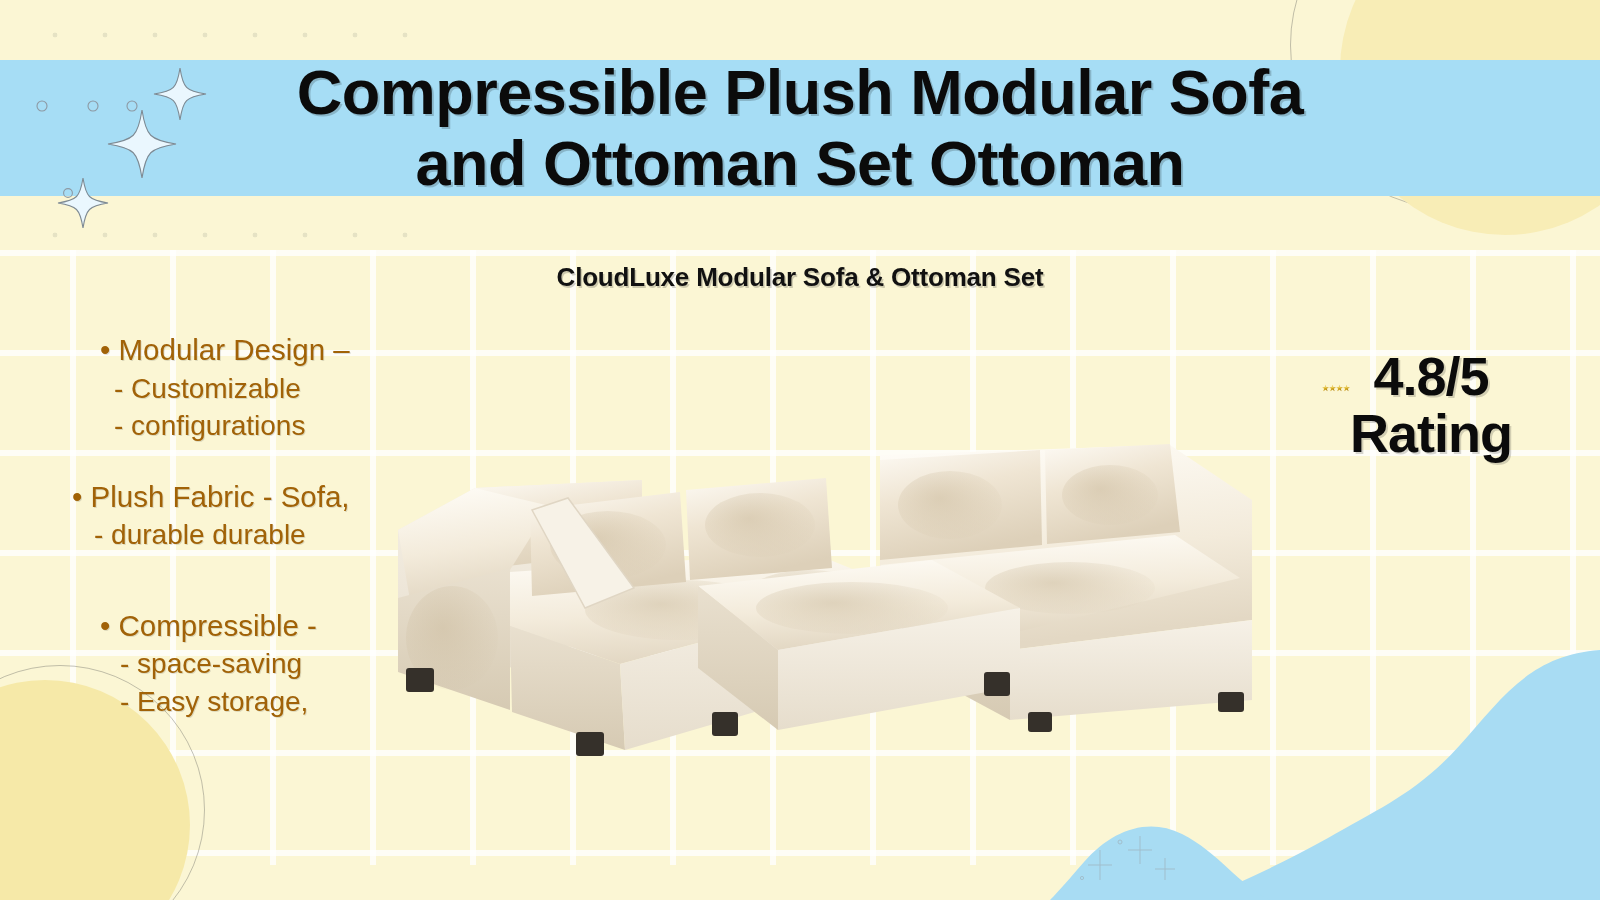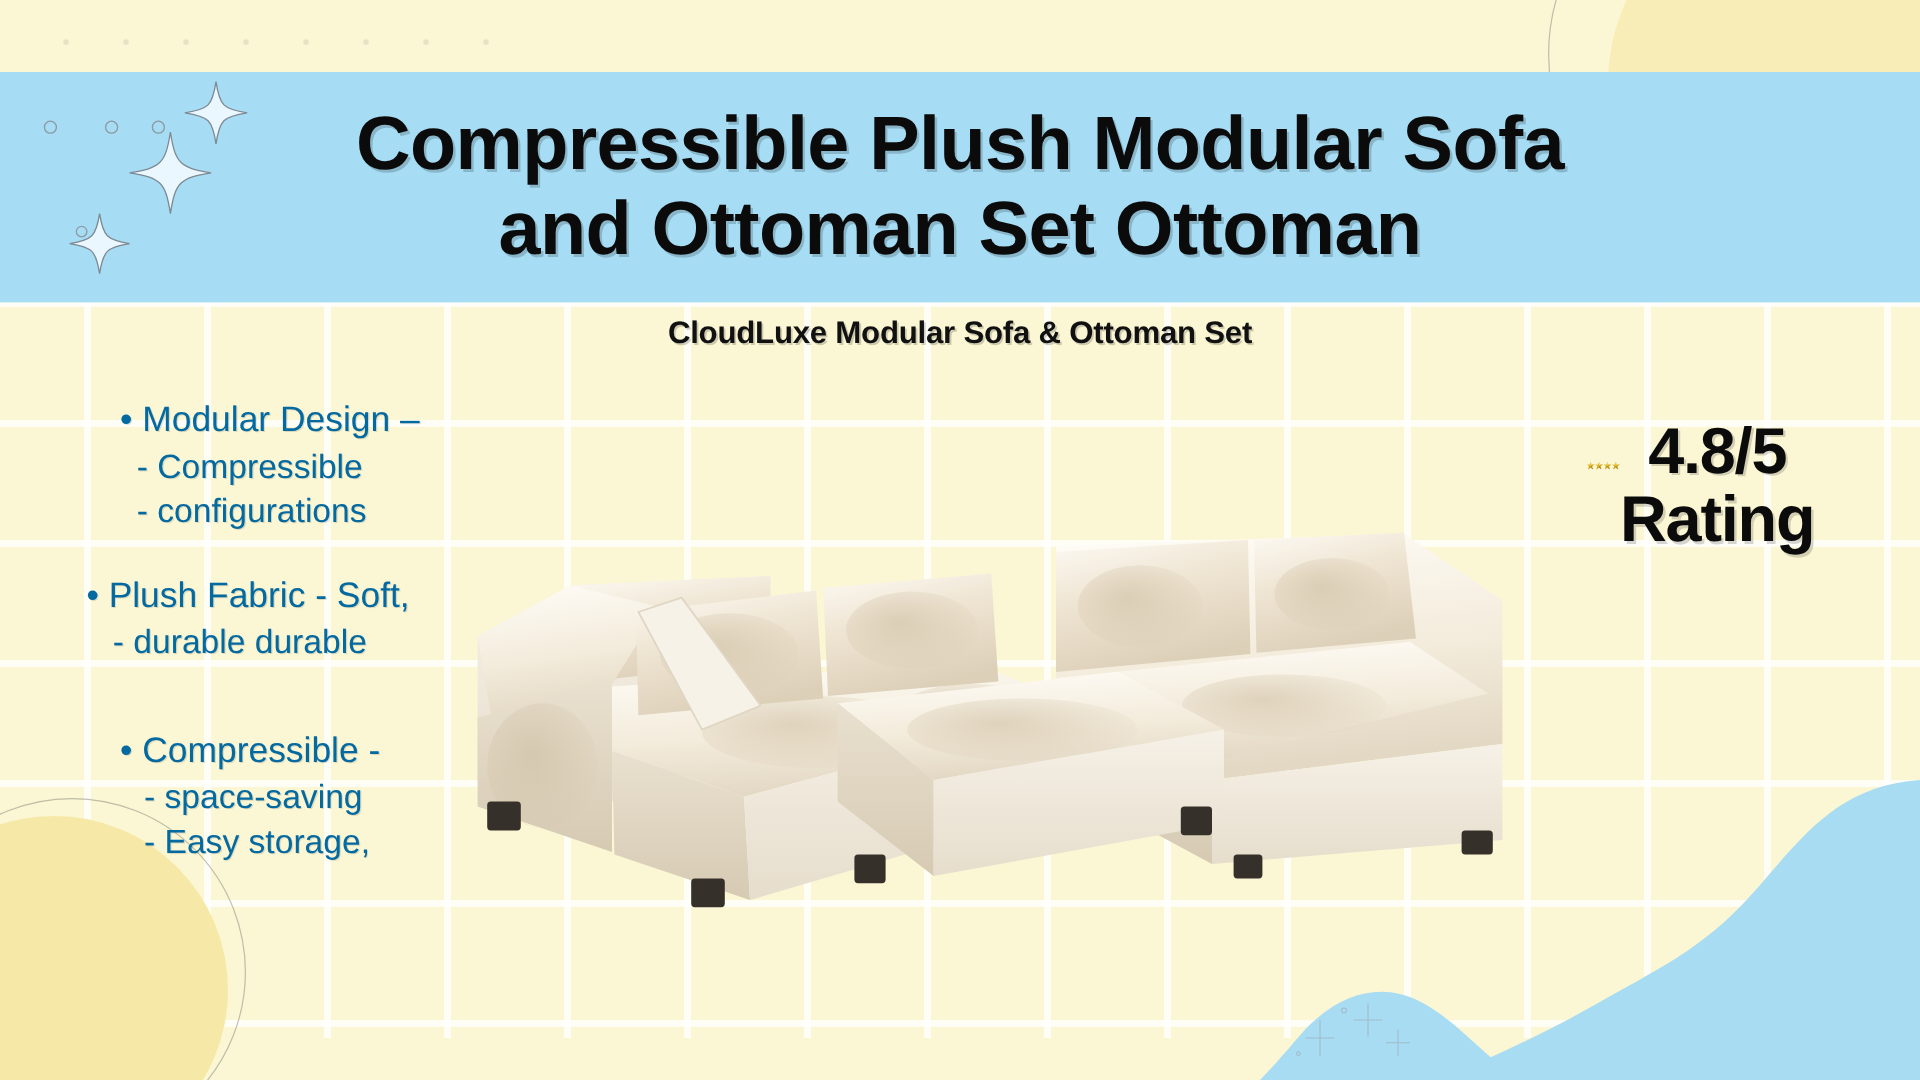--- a/index.html
+++ b/index.html
@@ -53,21 +53,21 @@
     position:absolute; left:-85px; bottom:-55px;
     width:290px; height:290px; border-radius:50%;
     border:1.4px solid rgba(120,120,110,0.45);
   }
 
   .wave-br{ position:absolute; right:0; bottom:0; width:470px; height:250px; }
   .wave-br2{ position:absolute; right:330px; bottom:0; width:220px; height:110px; }
 
   
   .band{
-    position:absolute; left:0; top:60px; width:1600px; height:192px;
+    position:absolute; left:0; top:60px; width:1600px; height:136px;
     background:#a6ddf5;
     display:flex; align-items:center; justify-content:center;
   }
   .band-sparkles{ position:absolute; left:0; top:0; width:420px; height:192px; }
 
   .title{
     position:relative; z-index:3;
     text-align:center;
     color:#0b0b0b;
     font-size:63px;
@@ -86,21 +86,21 @@
     letter-spacing:-0.2px;
     text-shadow:1.5px 1.5px 0 rgba(0,0,0,0.18);
   }
 
   
   .features{
     position:absolute; left:62px; top:330px; width:350px;
   }
   .feat{ margin-bottom:32px; }
   .feat-line{
-    color:#0369a1;
+    color:#a16207;
     font-size:29px;
     font-weight:500;
     line-height:1.34;
     white-space:nowrap;
     text-shadow:1px 1px 0 rgba(0,0,0,0.12);
   }
   .feat .l0{ font-size:29.5px; }
   .feat .l1, .feat .l2{ font-size:28px; }
   .f1 .l0{ padding-left:38px; }
   .f1 .l1{ padding-left:52px; }
@@ -178,25 +178,25 @@
       <span>Compressible Plush Modular Sofa</span><br>
       <span>and Ottoman Set Ottoman</span>
     </h1>
   </div>
 
   <div class="subtitle">CloudLuxe Modular Sofa &amp; Ottoman Set</div>
 
   <div class="features">
     <div class="feat f1">
       <div class="feat-line l0">• Modular Design –</div>
-      <div class="feat-line l1">- Compressible</div>
+      <div class="feat-line l1">- Customizable</div>
       <div class="feat-line l2">- configurations</div>
     </div>
     <div class="feat f2">
-      <div class="feat-line l0">• Plush Fabric - Soft,</div>
+      <div class="feat-line l0">• Plush Fabric - Sofa,</div>
       <div class="feat-line l1">- durable durable</div>
     </div>
     <div class="feat f3">
       <div class="feat-line l0">• Compressible -</div>
       <div class="feat-line l2">- space-saving</div>
       <div class="feat-line l1">- Easy storage,</div>
     </div>
   </div>
 
   <svg class="product" viewBox="0 0 900 530">

